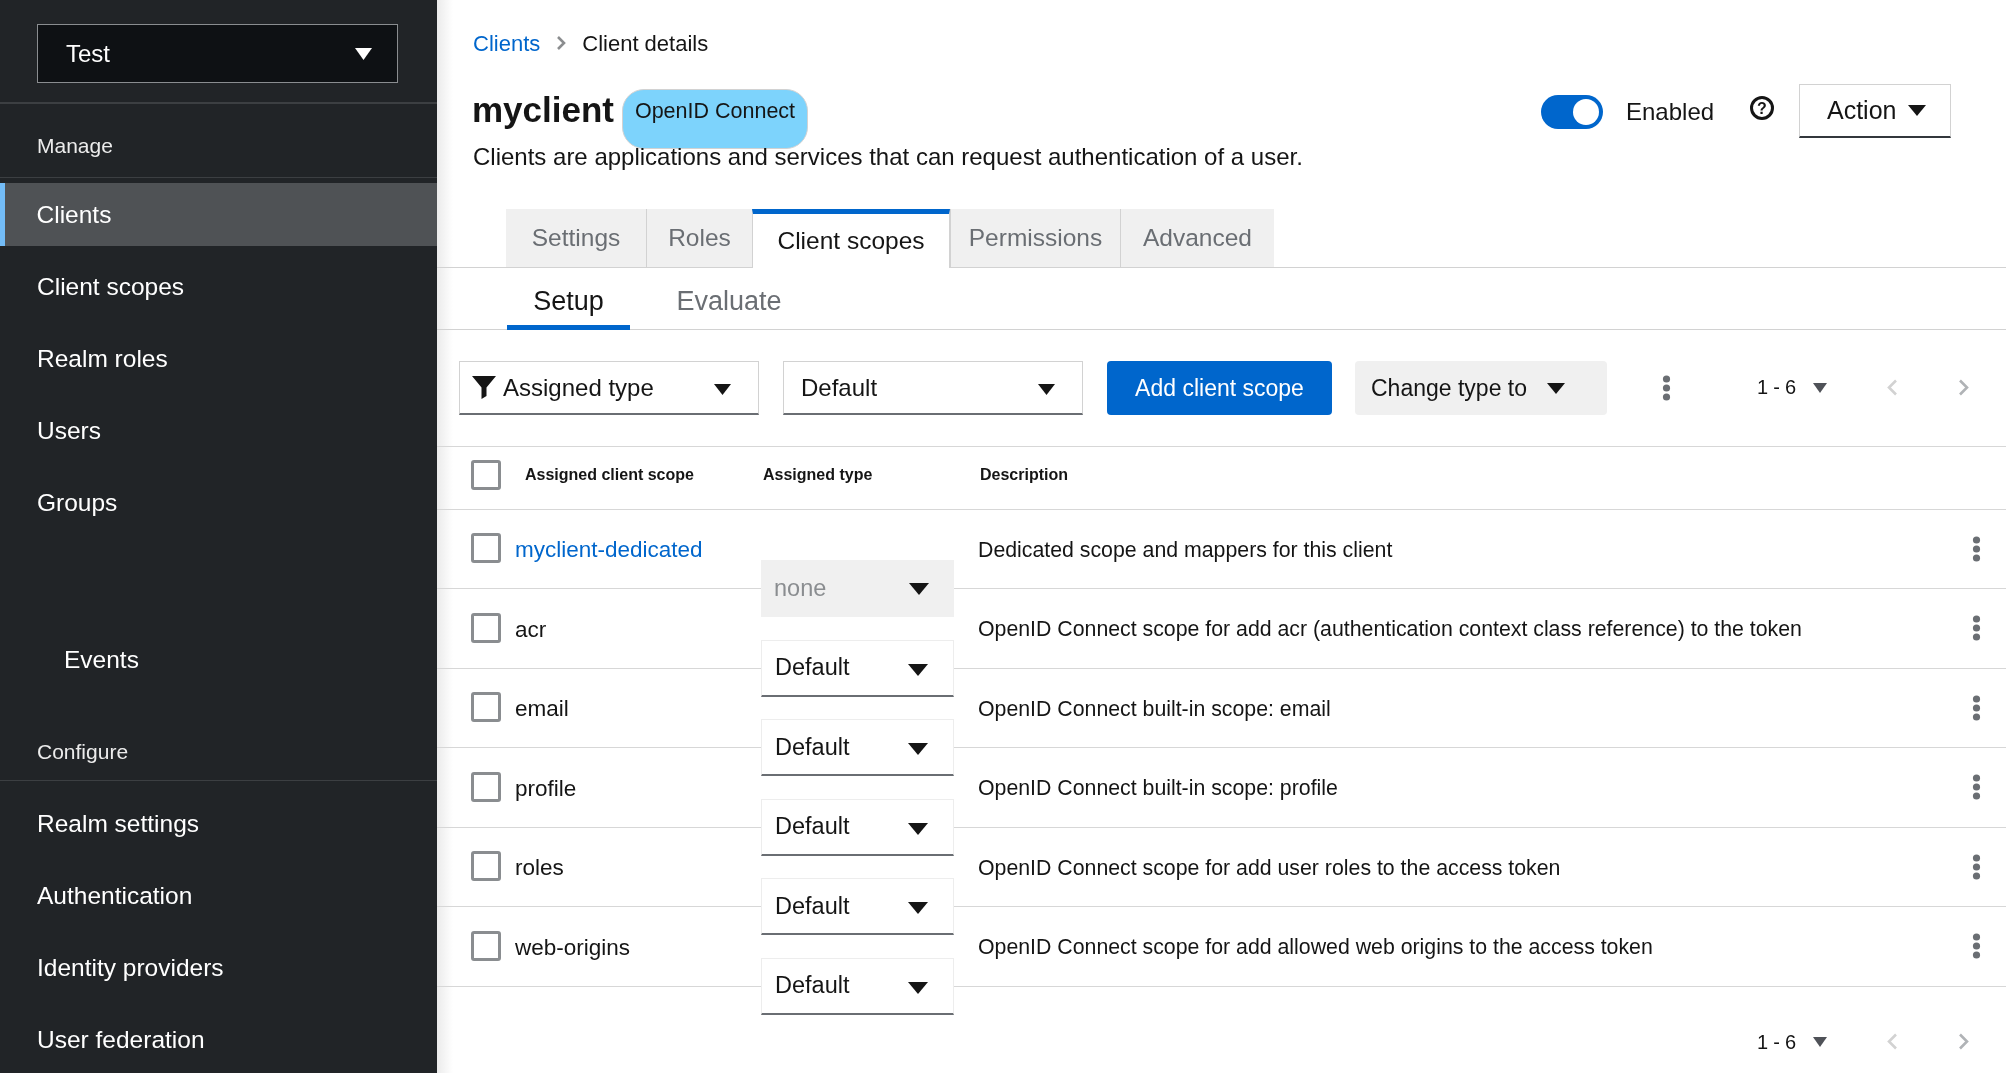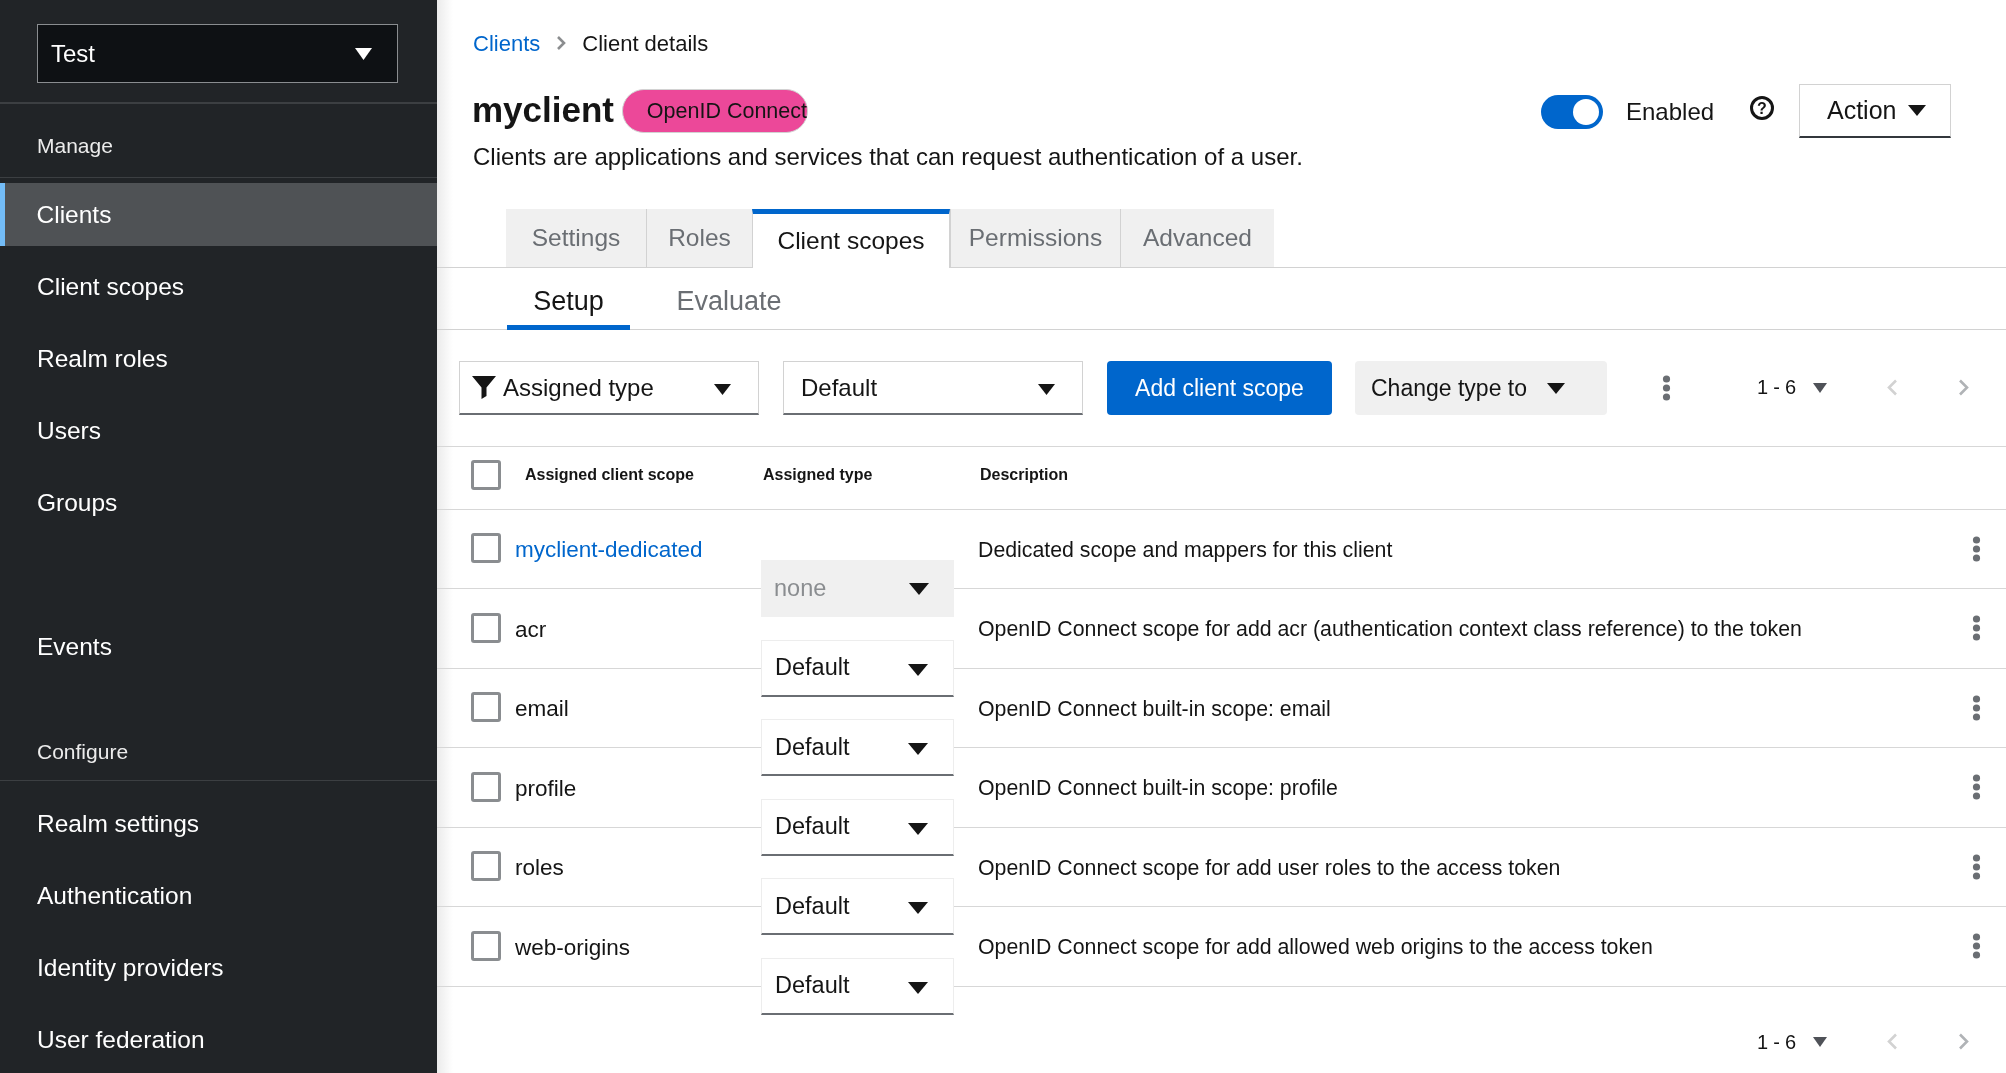--- a/index.html
+++ b/index.html
@@ -2,40 +2,40 @@
 <html><head>
 <meta charset="utf-8">
 <style>
   * { margin:0; padding:0; box-sizing:border-box; }
   html,body { width:2006px; height:1073px; overflow:hidden; background:#fff;
     font-family:"Liberation Sans", sans-serif; color:#151515; }
 
   
   #sidebar { position:absolute; left:0; top:0; width:437px; height:1073px; background:#212427; }
   #realmbtn { position:absolute; left:37px; top:24px; width:361px; height:59px; background:#0e1114;
-    border:1px solid #8a8d90; display:flex; align-items:center; padding-left:13px; }
+    border:1px solid #8a8d90; display:flex; align-items:center; padding-left:28px; }
   #realmbtn .txt { color:#fff; font-size:24px; }
   #realmbtn svg { position:absolute; right:25px; top:23px; }
   .sbline { position:absolute; left:0; width:437px; background:#3c3f42; }
   .navlabel { position:absolute; left:37px; font-size:21px; color:#ececec; }
   .navitem { position:absolute; left:0; width:437px; height:63px; line-height:63px;
     padding-left:37px; font-size:24.5px; color:#fff; }
   .navitem.cur { background:#4f5255; border-left:5.5px solid #73bcf7; padding-left:31.5px; }
   #shadow { position:absolute; left:437px; top:0; width:16px; height:1073px;
     background:linear-gradient(to right, rgba(0,0,0,0.08), rgba(0,0,0,0)); }
 
   
   #breadcrumb { position:absolute; left:473px; top:31px; font-size:22px; }
   #breadcrumb a { color:#0066cc; text-decoration:none; }
   #breadcrumb .sep { display:inline-block; margin:0 16px; }
 
   
   #title { position:absolute; left:472px; top:90px; font-size:35px; font-weight:bold; }
-  #badge { position:absolute; left:622px; top:89px; width:186px; height:44px; border-radius:22px;
-    background:#ec4899; border:1px solid #d2d2d2; text-align:right; line-height:42px; font-size:21.5px; }
+  #badge { position:absolute; left:622px; top:89px; width:186px; height:60px; border-radius:22px;
+    background:#7dd3fc; border:1px solid #d2d2d2; text-align:center; line-height:42px; font-size:21.5px; }
   #toggle { position:absolute; left:1541px; top:95px; width:62px; height:34px; border-radius:17px; background:#0066cc; }
   #toggle .knob { position:absolute; right:4px; top:4px; width:26px; height:26px; border-radius:13px; background:#fff; }
   #enabled { position:absolute; left:1626px; top:98px; font-size:24px; }
   #helpicon { position:absolute; left:1750px; top:96px; }
   #actionbtn { position:absolute; left:1799px; top:84px; width:152px; height:54px;
     border:1px solid #d2d2d2; border-bottom:2px solid #33373c; background:#fff;
     display:flex; align-items:center; padding-left:27px; font-size:25px; }
   #actionbtn svg { margin-left:12px; }
 
   
@@ -101,21 +101,21 @@
       </svg>
     </div>
     <div class="sbline" style="top:102px;height:2px;"></div>
     <div class="navlabel" style="top:134px;">Manage</div>
     <div class="sbline" style="top:177px;height:1px;"></div>
     <div class="navitem cur" style="top:183px;">Clients</div>
     <div class="navitem" style="top:255px;">Client scopes</div>
     <div class="navitem" style="top:399px;">Users</div>
     <div class="navitem" style="top:327px;">Realm roles</div>
     <div class="navitem" style="top:471px;">Groups</div>
-    <div class="navitem" style="top:615px;">Events</div>
+    <div class="navitem" style="top:628px;margin-left:27px;">Events</div>
     <div class="navlabel" style="top:740px;">Configure</div>
     <div class="sbline" style="top:780px;height:1px;"></div>
     <div class="navitem" style="top:792px;">Realm settings</div>
     <div class="navitem" style="top:864px;">Authentication</div>
     <div class="navitem" style="top:936px;">Identity providers</div>
     <div class="navitem" style="top:1008px;">User federation</div>
   </div>
 
   <div id="breadcrumb"><a>Clients</a><span class="sep">
       <svg width="10" height="16" viewBox="0 0 10 16">

